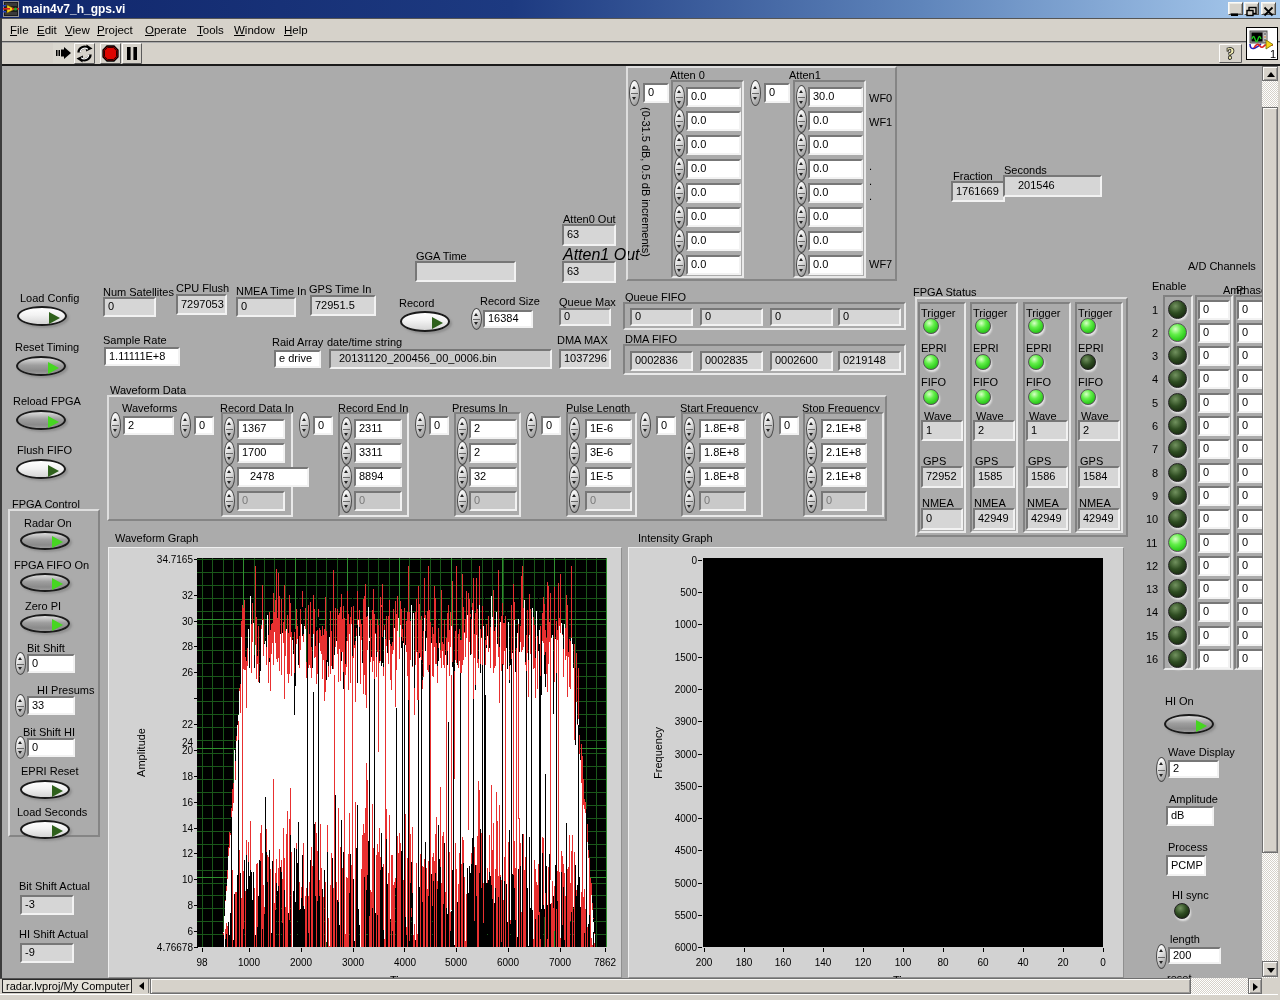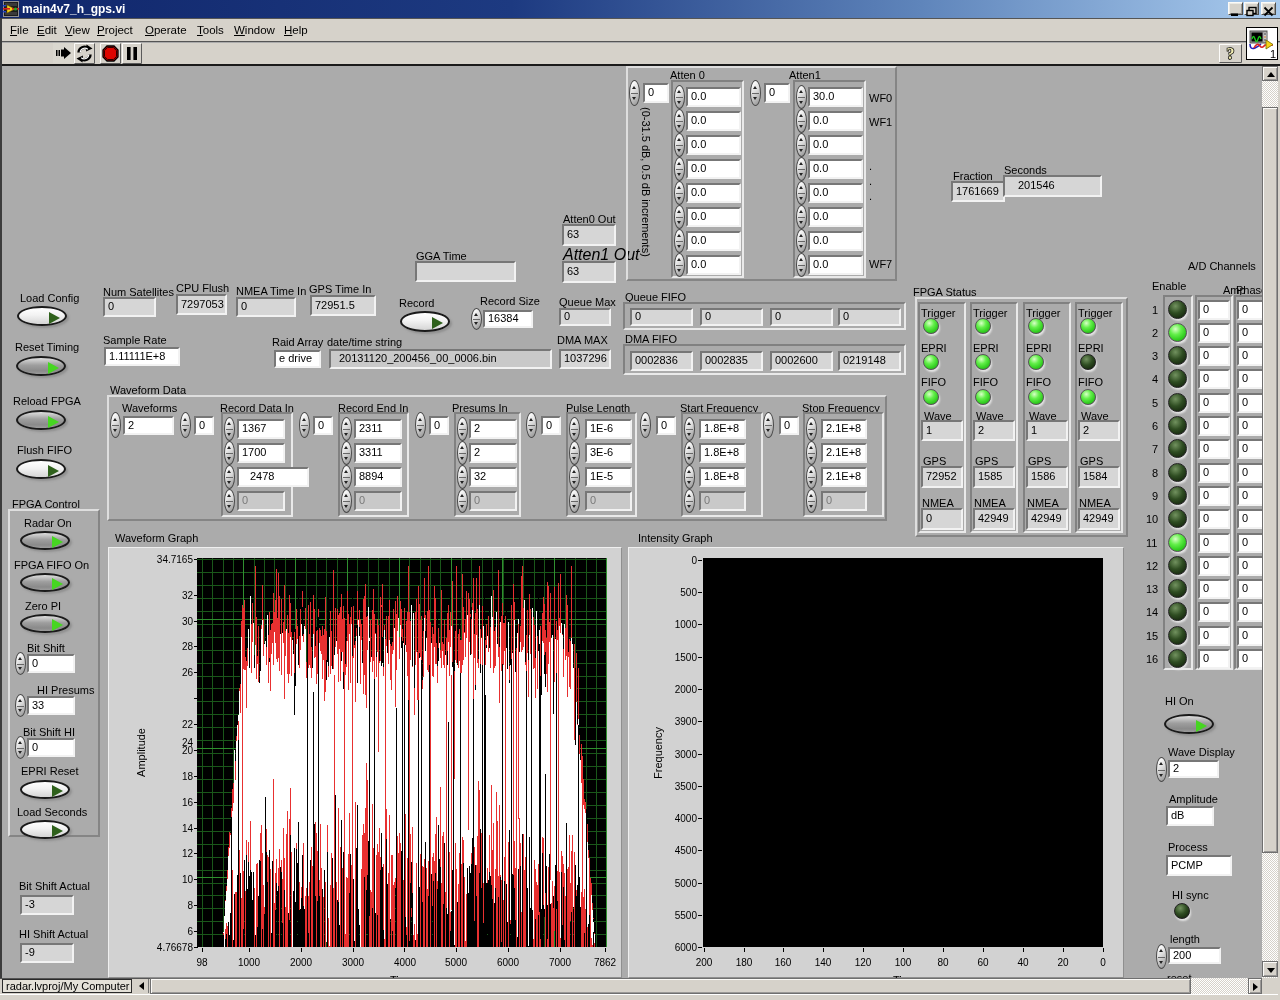--- a/index.html
+++ b/index.html
@@ -627,21 +627,21 @@
     </div>
 <div class="lb" style="left:1168px;top:746px;font-size:11px;">Wave Display</div>
 <div class="sp" style="left:1156px;top:757px;height:25px">
       <i class="su" style="top:4px"></i>
       <i class="sd" style="bottom:4px"></i>
     </div>
 <div class="bx" style="left:1168px;top:760px;width:51px;height:18px;background:#fff;font-size:11px;padding-left:3px;color:#000;line-height:13px;">2</div>
 <div class="lb" style="left:1169px;top:793px;font-size:11px;">Amplitude</div>
 <div class="bx" style="left:1166px;top:806px;width:48px;height:20px;background:#fff;font-size:11px;padding-left:3px;color:#000;line-height:15px;">dB</div>
 <div class="lb" style="left:1168px;top:841px;font-size:11px;">Process</div>
-<div class="bx" style="left:1166px;top:855px;width:66px;height:21px;background:#fff;font-size:11px;padding-left:3px;color:#000;line-height:16px;">PCMP</div>
+<div class="bx" style="left:1166px;top:855px;width:40px;height:21px;background:#fff;font-size:11px;padding-left:3px;color:#000;line-height:16px;">PCMP</div>
 <div class="lb" style="left:1172px;top:889px;font-size:11px;">HI sync</div>
 <div class="led loff" style="left:1174px;top:903px;width:16px;height:16px"></div>
 <div class="lb" style="left:1170px;top:933px;font-size:11px;">length</div>
 <div class="sp" style="left:1156px;top:944px;height:25px">
       <i class="su" style="top:4px"></i>
       <i class="sd" style="bottom:4px"></i>
     </div>
 <div class="bx" style="left:1168px;top:947px;width:53px;height:17px;background:#fff;font-size:11px;padding-left:3px;color:#000;line-height:12px;">200</div>
 <div class="lb" style="left:1167px;top:972px;font-size:11px;">reset</div>
 <div class="lb" style="left:115px;top:532px;font-size:11px;">Waveform Graph</div>

